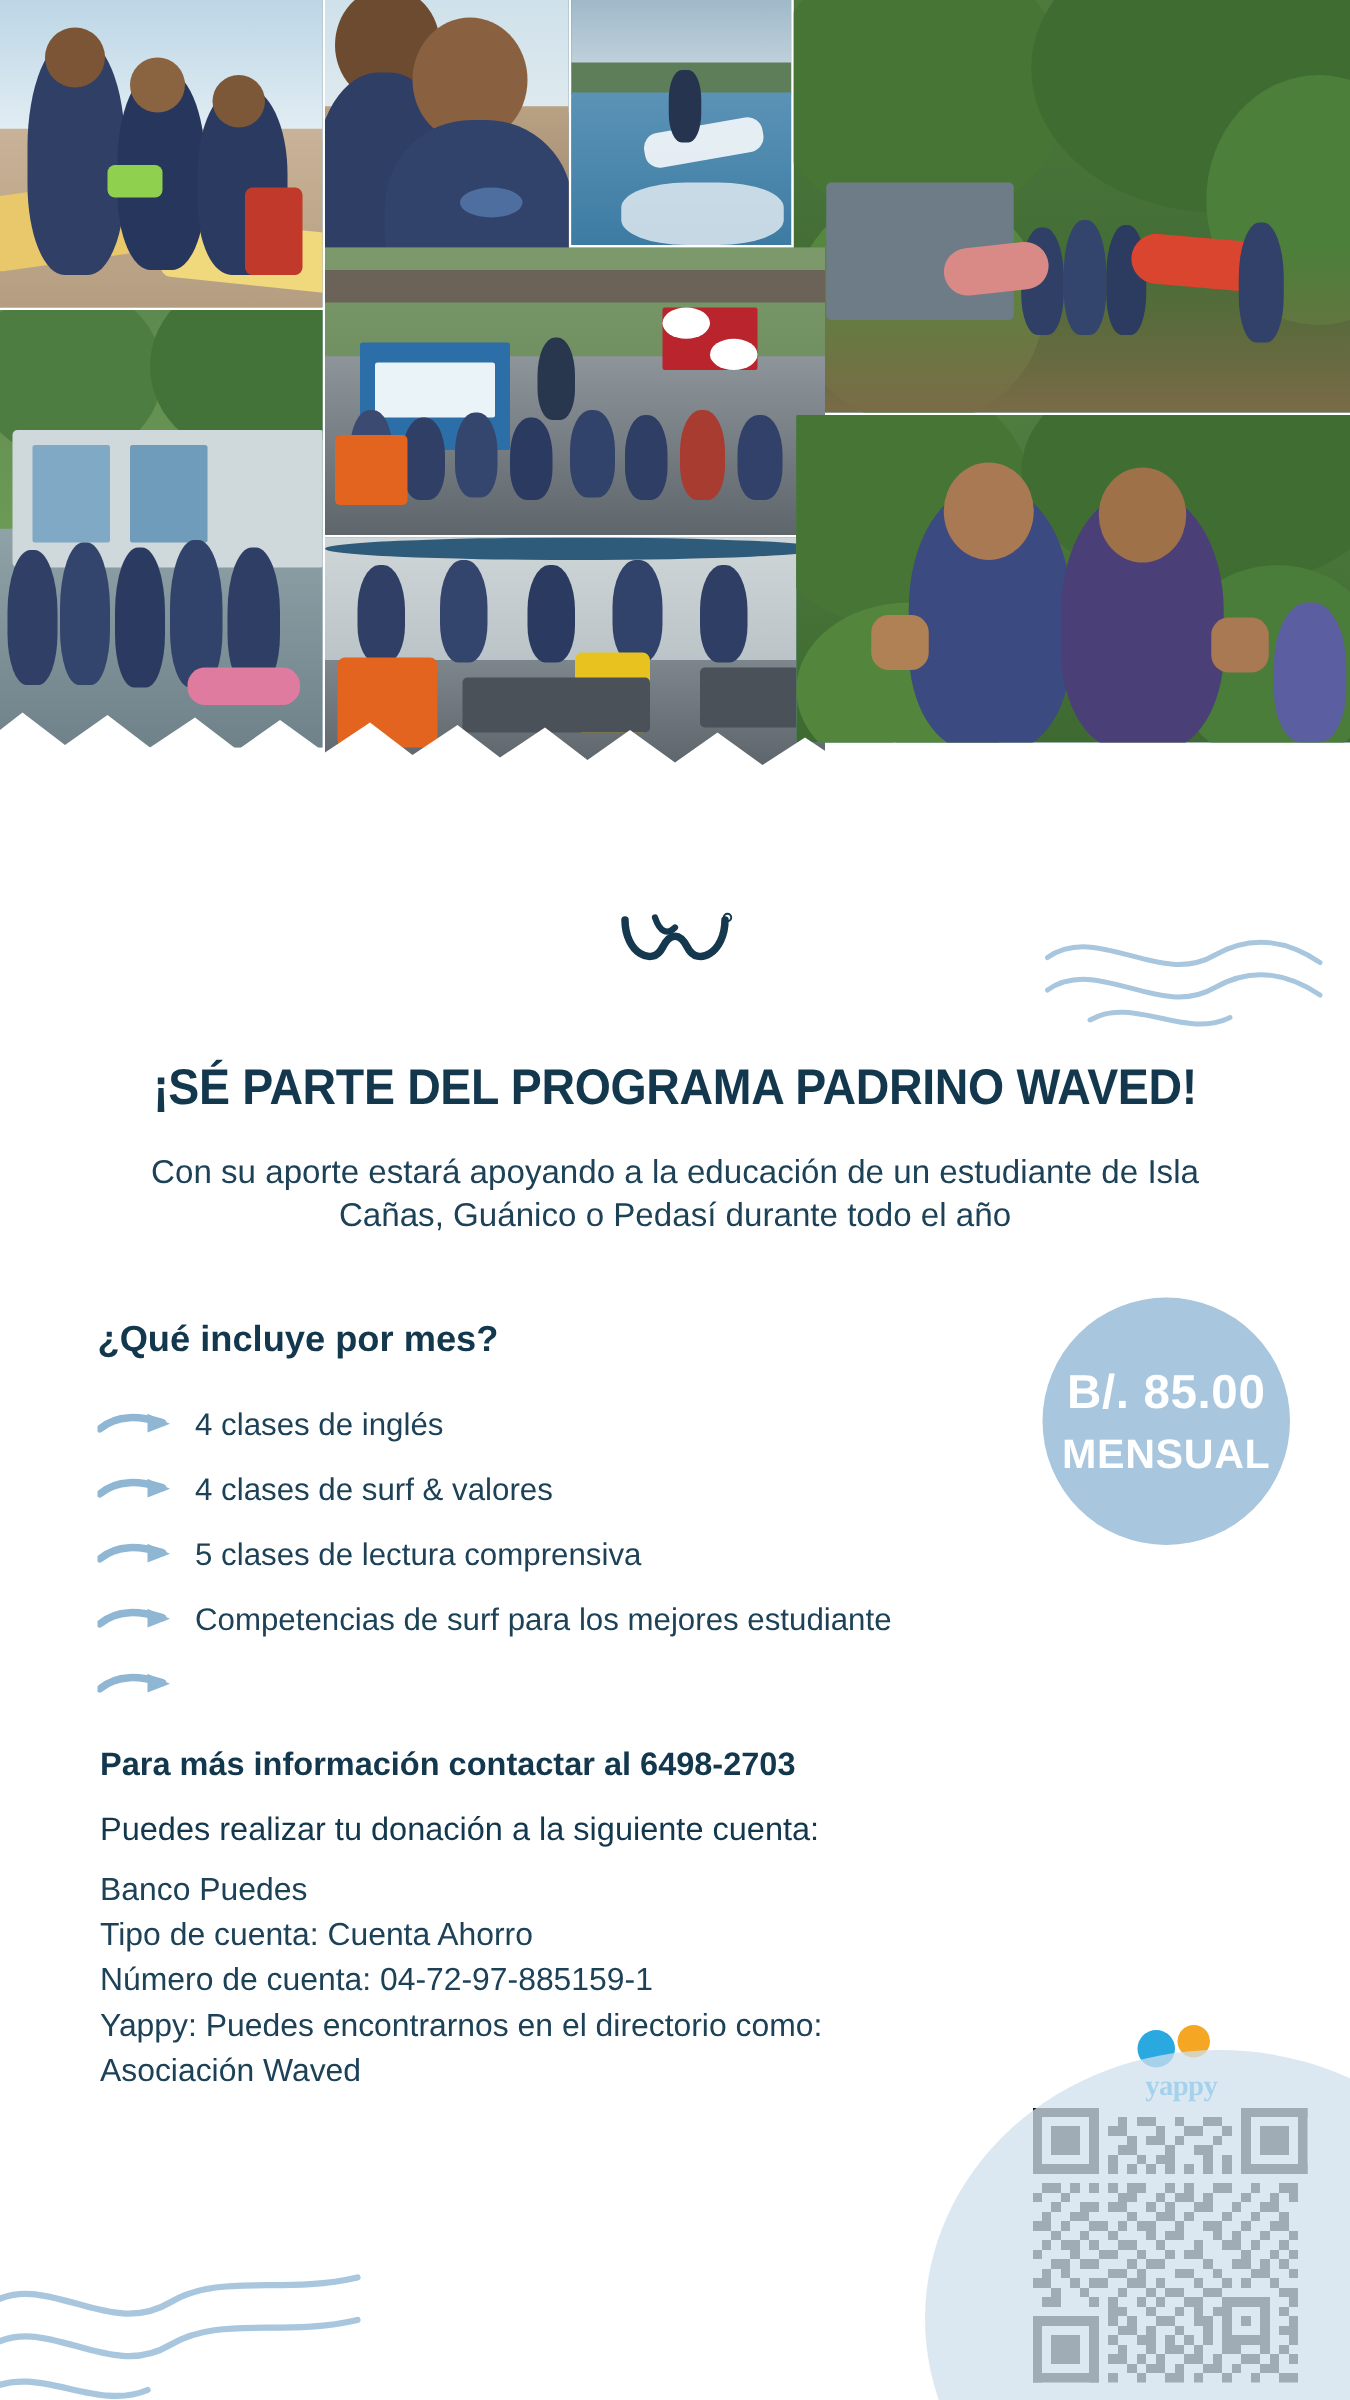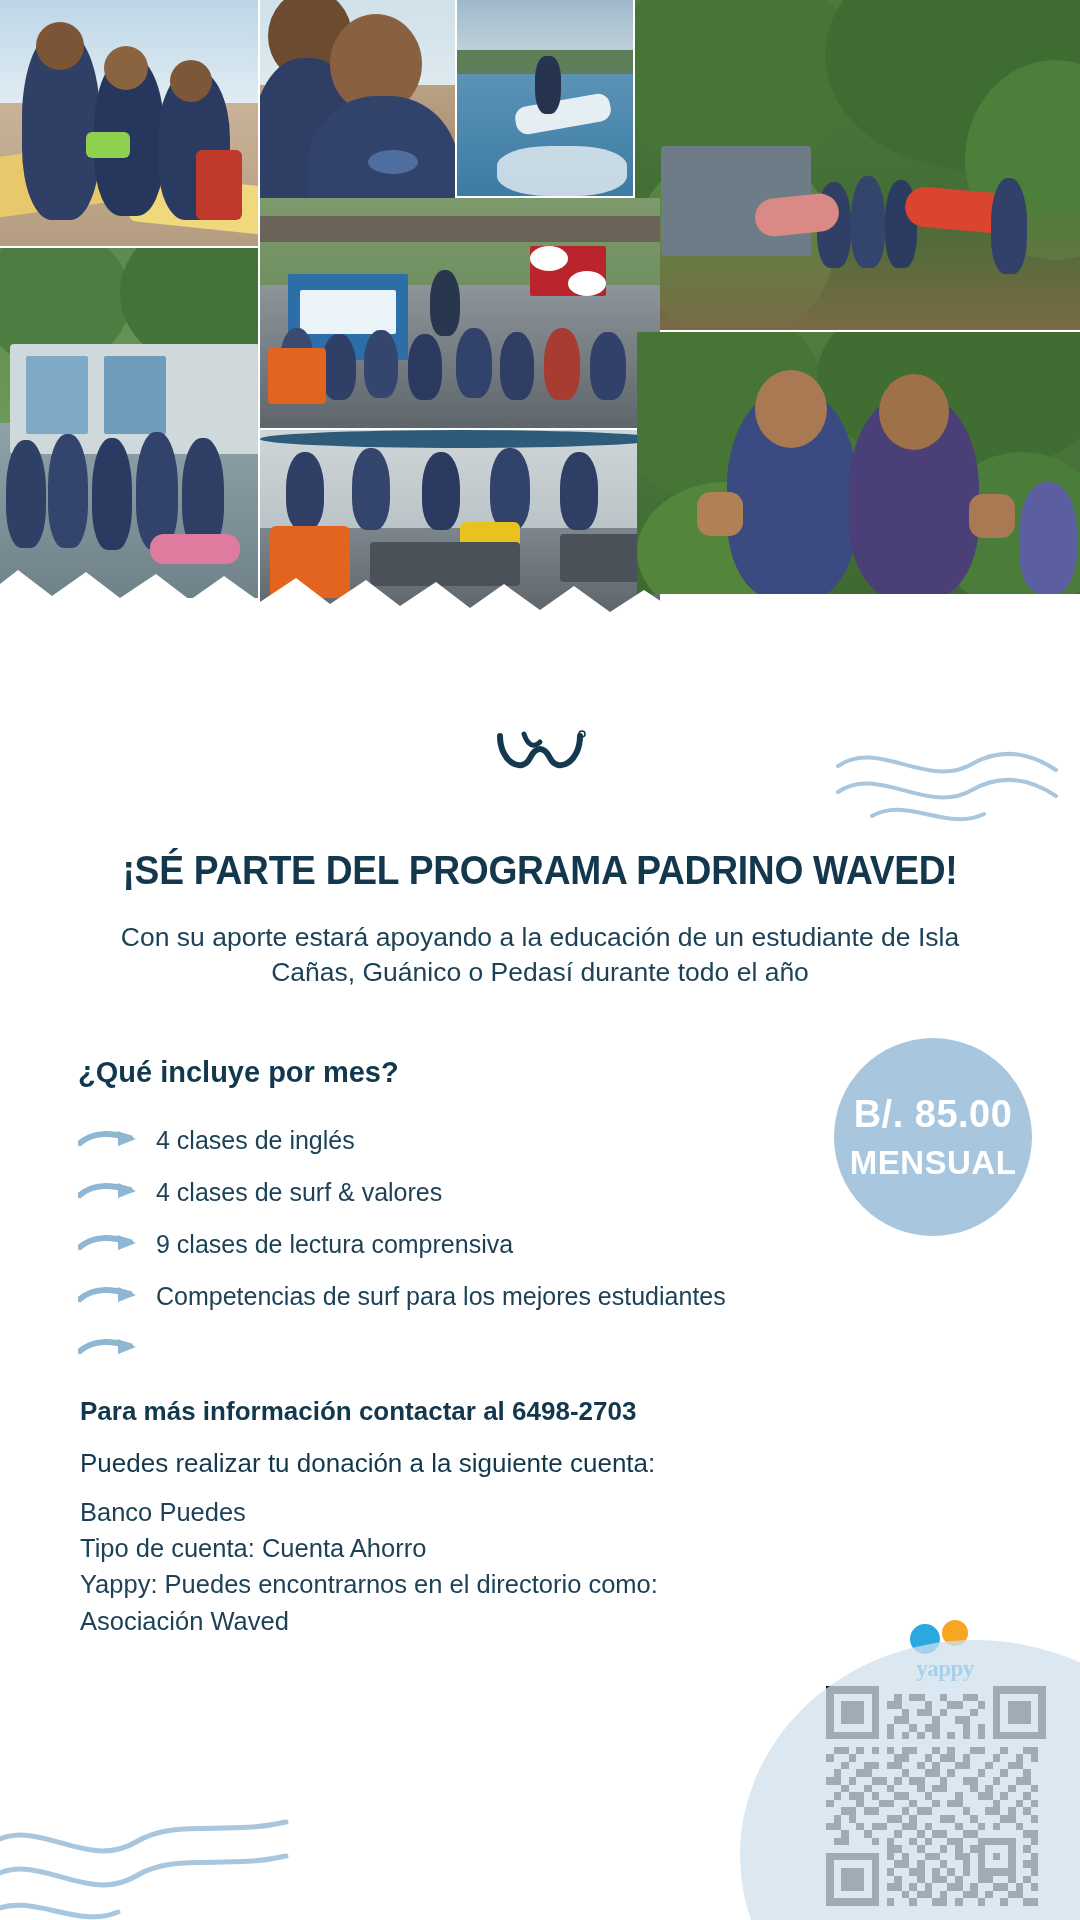--- a/index.html
+++ b/index.html
@@ -385,30 +385,30 @@
     </span>
     <span class="btext">4 clases de surf &amp; valores</span>
   </li>
   <li>
     <span class="arrow">
       <svg width="64" height="22" viewBox="0 0 64 22">
           <path d="M2 14 C16 2, 34 4, 52 9" fill="none" stroke="#8fb6d2" stroke-width="6" stroke-linecap="round"></path>
           <path d="M40 2 L58 10 L40 17 Z" fill="#8fb6d2"></path>
         </svg>
     </span>
-    <span class="btext">9 clases de lectura comprensiva</span>
+    <span class="btext">5 clases de lectura comprensiva</span>
   </li>
   <li>
     <span class="arrow">
       <svg width="64" height="22" viewBox="0 0 64 22">
           <path d="M2 14 C16 2, 34 4, 52 9" fill="none" stroke="#8fb6d2" stroke-width="6" stroke-linecap="round"></path>
           <path d="M40 2 L58 10 L40 17 Z" fill="#8fb6d2"></path>
         </svg>
     </span>
-    <span class="btext">Competencias de surf para los mejores estudiantes</span>
+    <span class="btext">Competencias de surf para los mejores estudiante</span>
   </li>
   <li>
     <span class="arrow">
       <svg width="64" height="22" viewBox="0 0 64 22">
           <path d="M2 14 C16 2, 34 4, 52 9" fill="none" stroke="#8fb6d2" stroke-width="6" stroke-linecap="round"></path>
           <path d="M40 2 L58 10 L40 17 Z" fill="#8fb6d2"></path>
         </svg>
     </span>
   </li>
 </ul>
@@ -416,20 +416,21 @@
 <div class="price-badge">
   <div class="amount">B/. 85.00</div>
   <div class="period">MENSUAL</div>
 </div>
 
 <div class="contact-line">Para más información contactar al 6498-2703</div>
 <div class="donation-title">Puedes realizar tu donación a la siguiente cuenta:</div>
 <div class="donation-lines">
   <div>Banco Puedes</div>
   <div>Tipo de cuenta: Cuenta Ahorro</div>
+  <div>Número de cuenta: 04-72-97-885159-1</div>
   <div>Yappy: Puedes encontrarnos en el directorio como:</div>
   <div>Asociación Waved</div>
 </div>
 
 <div class="yappy">
   <div class="dots">
     <span class="dot-blue"></span>
     <span class="dot-orange"></span>
   </div>
   <div class="ylabel">yappy</div>

